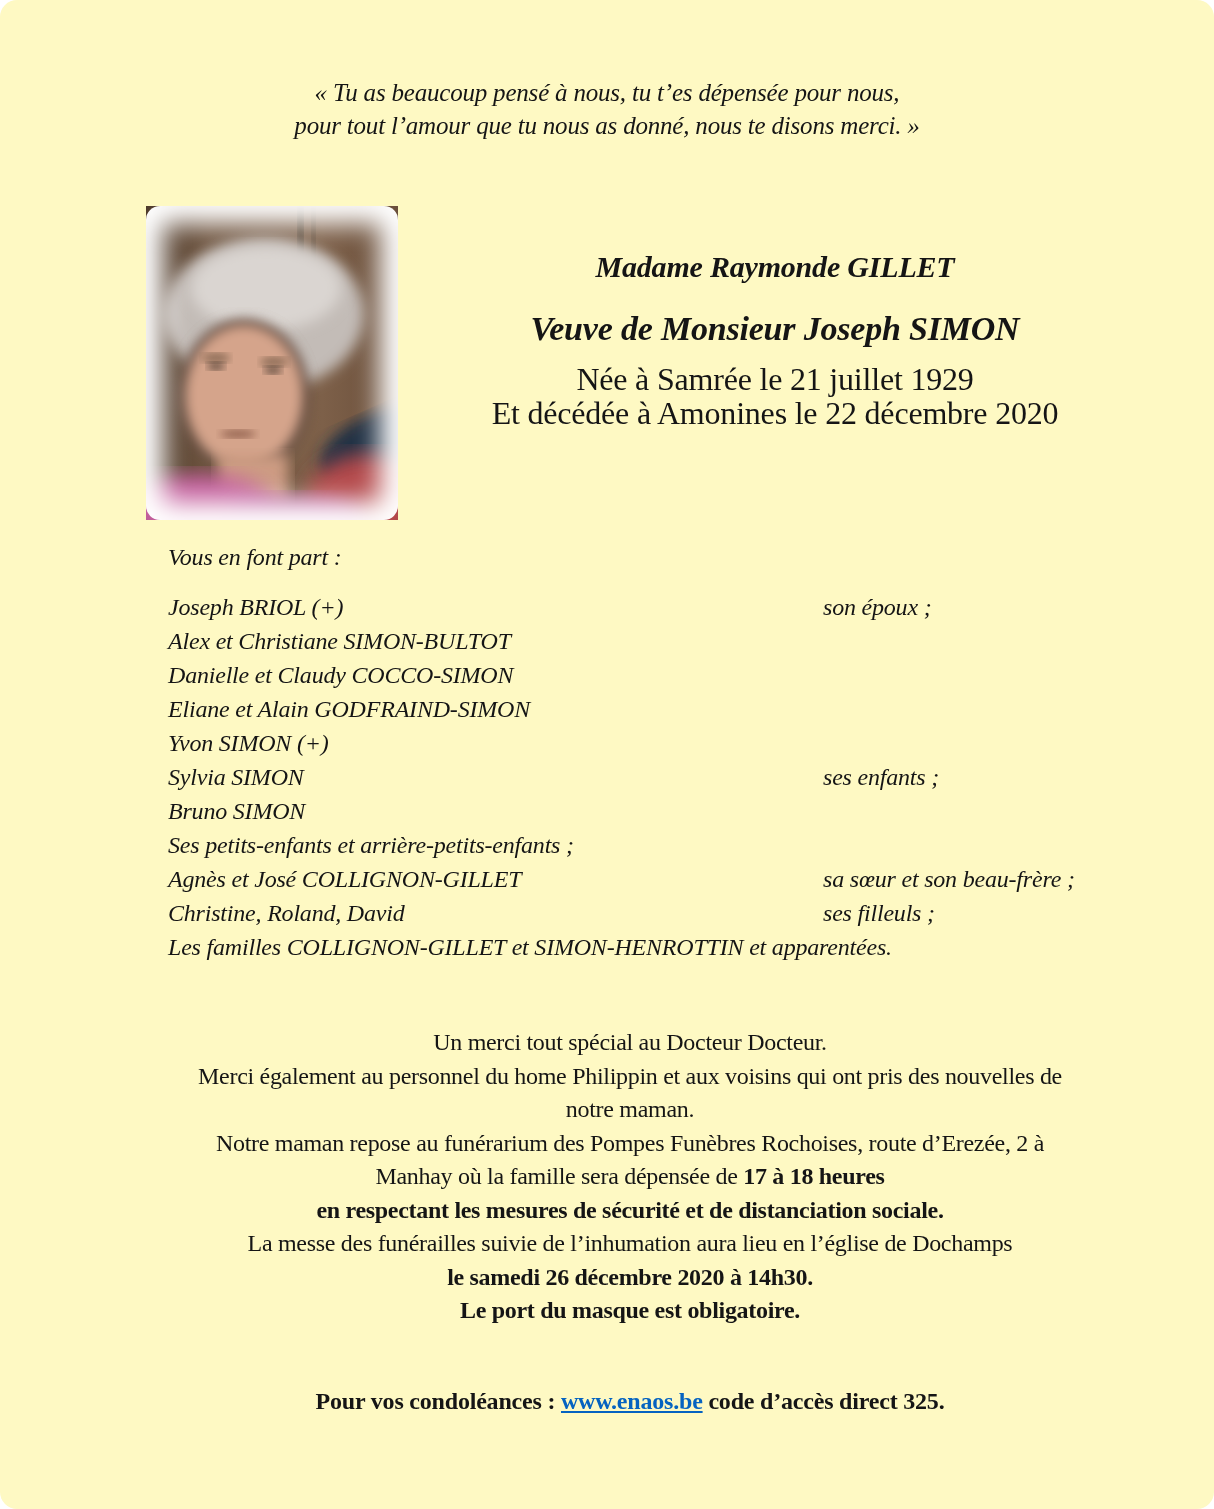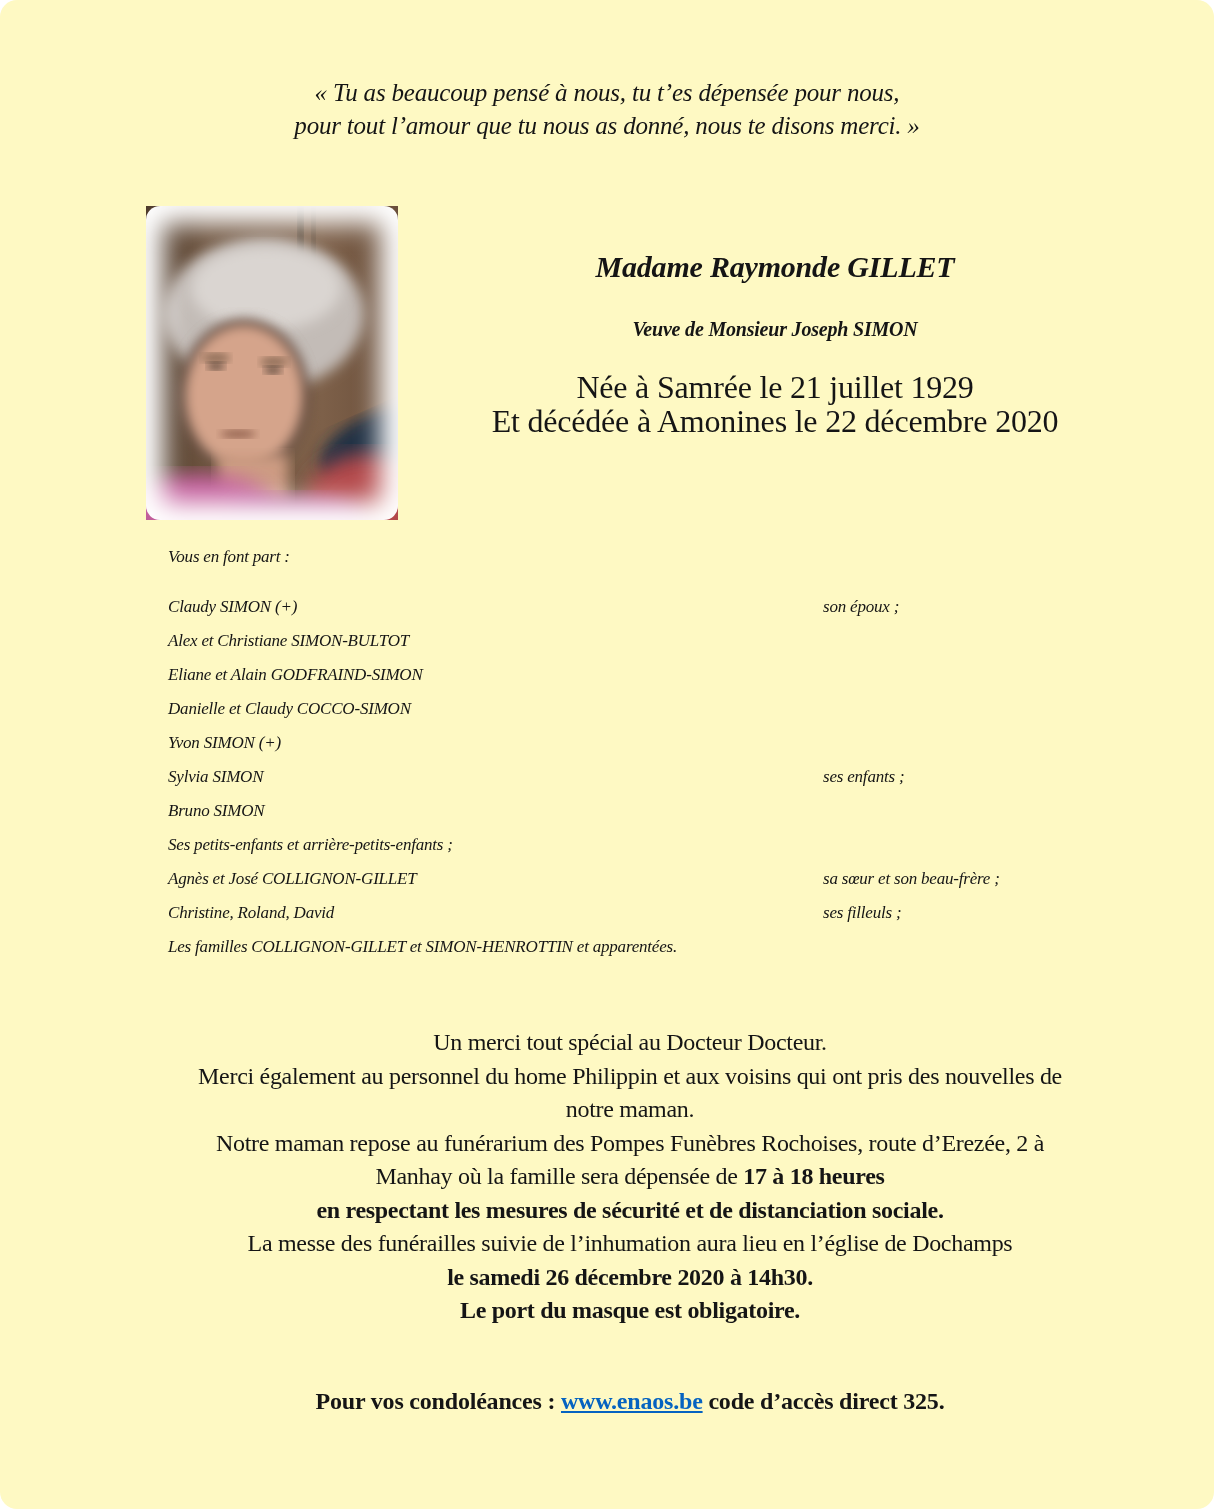--- a/index.html
+++ b/index.html
@@ -43,37 +43,37 @@
     text-align:center;
   }
   .hdr-title{
     font-size:30px;
     font-weight:bold;
     font-style:italic;
     line-height:34px;
     margin:0 0 28px 0;
   }
   .hdr-subtitle{
-    font-size:20px;
+    font-size:34px;
     font-weight:bold;
     font-style:italic;
     line-height:34px;
-    margin:0 0 24px 0;
+    margin:0 0 16px 0;
   }
   .hdr-dates{
     font-size:32px;
     line-height:34px;
   }
   
   .announce{
     position:absolute;
     left:168px; top:540px;
     width:1000px;
     font-style:italic;
-    font-size:17px;
+    font-size:24px;
   }
   .announce .intro{
     line-height:34px;
     margin-bottom:16px;
   }
   .announce .row{
     position:relative;
     line-height:34px;
     white-space:nowrap;
   }
@@ -172,33 +172,33 @@
     <div class="hdr-dates">
       <div>Née à Samrée le 21 juillet 1929</div>
       <div>Et décédée à Amonines le 22 décembre 2020</div>
     </div>
   </div>
 
   <div class="announce">
     <div class="intro">Vous en font part :</div>
 
     <div class="row">
-      <span>Claudy SIMON (+)</span>
+      <span>Joseph BRIOL (+)</span>
       <span class="rel">son époux ;</span>
     </div>
     <div class="row">
       <span>Alex et Christiane SIMON-BULTOT</span>
       <span class="rel"></span>
     </div>
     <div class="row">
+      <span>Danielle et Claudy COCCO-SIMON</span>
+      <span class="rel"></span>
+    </div>
+    <div class="row">
       <span>Eliane et Alain GODFRAIND-SIMON</span>
-      <span class="rel"></span>
-    </div>
-    <div class="row">
-      <span>Danielle et Claudy COCCO-SIMON</span>
       <span class="rel"></span>
     </div>
     <div class="row">
       <span>Yvon SIMON (+)</span>
       <span class="rel"></span>
     </div>
     <div class="row">
       <span>Sylvia SIMON</span>
       <span class="rel">ses enfants ;</span>
     </div>

